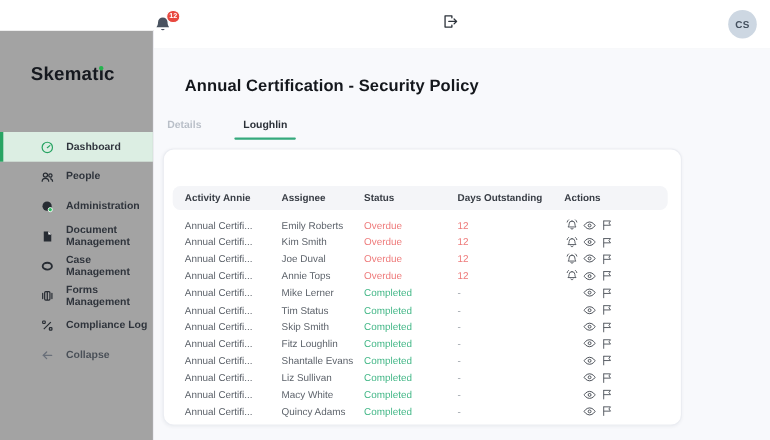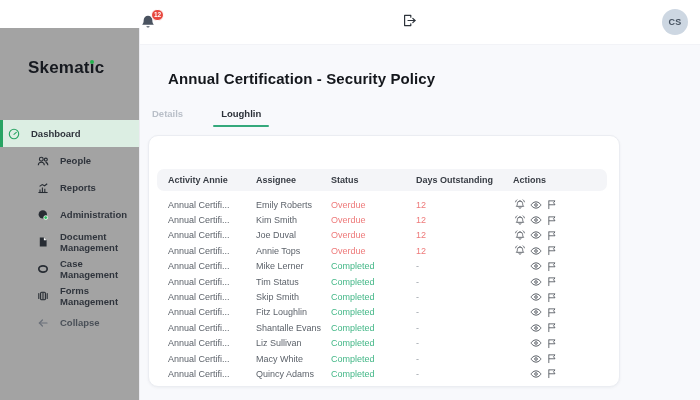--- a/index.html
+++ b/index.html
@@ -19,21 +19,21 @@
     -webkit-font-smoothing:antialiased;
   }
   
   .sidebar{position:absolute;left:0;top:0;width:140px;height:400px;background:#a3a3a3;border-right:1px solid #ececf1;margin-top:28px;}
   .logo{position:absolute;left:28px;top:30px;font-size:17px;font-weight:700;color:#16191f;letter-spacing:.2px;}
   .logo-i{position:relative;display:inline-block;}
   .logo-dot{position:absolute;left:0.5px;top:2px;width:3.8px;height:3.8px;border-radius:50%;background:#25b34e;}
   .nav{position:absolute;top:92px;left:0;right:0;}
   .nav-item{height:27px;display:flex;align-items:center;gap:11px;padding-left:36px;font-size:9.5px;font-weight:600;color:#2f343c;cursor:pointer;}
   .nav-item .ic{width:13px;height:13px;display:flex;align-items:center;justify-content:center;color:#272c33;flex:0 0 13px;}
-  .nav-item.active{background:var(--accent-soft);border-left:3px solid var(--accent);padding-left:4px;}
+  .nav-item.active{background:var(--accent-soft);border-left:3px solid var(--accent);padding-left:4px;justify-content:center;}
   .nav-item.active .ic{color:var(--accent);}
   .nav-item.collapse-item{color:#4a5058;text-align:center;}
   .nav-item.collapse-item .ic{color:#6a707a;}
   
   .topbar{position:absolute;left:140px;top:0;width:560px;height:45px;background:#fff;border-bottom:1px solid #f2f3f7;display:flex;align-items:center;justify-content:space-between;gap:16px;padding-right:12px;}
   .bell-wrap{position:relative;width:17px;height:17px;color:#4a5360;cursor:pointer;}
   .badge{position:absolute;top:-5px;right:-7px;min-width:13px;height:12px;border-radius:7px;background:var(--badge);border:1.5px solid #fff;color:#fff;font-size:6.5px;font-weight:700;display:flex;align-items:center;justify-content:center;padding:0 1px;}
   .logout{width:16px;height:16px;color:#2d333b;cursor:pointer;display:flex;align-items:center;justify-content:center;}
   .avatar{width:26px;height:26px;border-radius:50%;background:#cdd7e2;color:#44505e;font-size:9px;font-weight:700;display:flex;align-items:center;justify-content:center;cursor:pointer;letter-spacing:.3px;}
   
@@ -78,32 +78,20 @@
             <circle cx="4.3" cy="4.2" r="1.9"></circle>
             <path d="M1.3 10.2c0-1.7 1.3-3 3-3s3 1.3 3 3"></path>
             <circle cx="8.8" cy="4.6" r="1.5"></circle>
             <path d="M8.6 7.4c1.3.2 2.2 1.3 2.2 2.8"></path>
           </svg>
         </span>
         <span>People</span>
       </div>
       <div class="nav-item">
         <span class="ic">
-          <svg viewBox="0 0 12 12" width="12" height="12" fill="none" stroke="currentColor" stroke-width="1.1">
-            <path d="M1.4 10.5h9.2"></path>
-            <path d="M3 10.2V7.4"></path>
-            <path d="M5.4 10.2V5.6"></path>
-            <path d="M7.8 10.2V6.8"></path>
-            <path d="M2.6 4.4l2.6-1.8 2.4 1.2 2.6-2"></path>
-          </svg>
-        </span>
-        <span>Reports</span>
-      </div>
-      <div class="nav-item">
-        <span class="ic">
           <svg viewBox="0 0 12 12" width="12" height="12">
             <circle cx="5.8" cy="5.4" r="4.2" fill="currentColor"></circle>
             <circle cx="8.7" cy="8.6" r="1.9" fill="#2fbf62" stroke="#fff" stroke-width="0.8"></circle>
           </svg>
         </span>
         <span>Administration</span>
       </div>
       <div class="nav-item">
         <span class="ic">
           <svg viewBox="0 0 12 12" width="12" height="12">
@@ -123,20 +111,30 @@
       </div>
       <div class="nav-item">
         <span class="ic">
           <svg viewBox="0 0 12 12" width="12" height="12" fill="none" stroke="currentColor" stroke-width="1.1">
             <rect x="3.6" y="2.2" width="4.8" height="7.6" rx="1"></rect>
             <path d="M1.8 3.6v4.8M10.2 3.6v4.8" stroke-linecap="round"></path>
             <path d="M6 2.2v7.6"></path>
           </svg>
         </span>
         <span>Forms Management</span>
+      </div>
+      <div class="nav-item">
+        <span class="ic">
+          <svg viewBox="0 0 12 12" width="12" height="12" fill="none" stroke="currentColor" stroke-width="1.1">
+            <path d="M2.8 9.2l6.4-6.4"></path>
+            <rect x="1.8" y="1.8" width="2.3" height="2.3" rx="0.6"></rect>
+            <rect x="7.9" y="7.9" width="2.3" height="2.3" rx="0.6"></rect>
+          </svg>
+        </span>
+        <span>Compliance Log</span>
       </div>
       <div class="nav-item collapse-item">
         <span class="ic">
           <svg viewBox="0 0 12 12" width="12" height="12" fill="none" stroke="currentColor" stroke-width="1.2" stroke-linecap="round">
             <path d="M10 6H2.4"></path>
             <path d="M5.4 3L2.4 6l3 3"></path>
           </svg>
         </span>
         <span>Collapse</span>
       </div>

